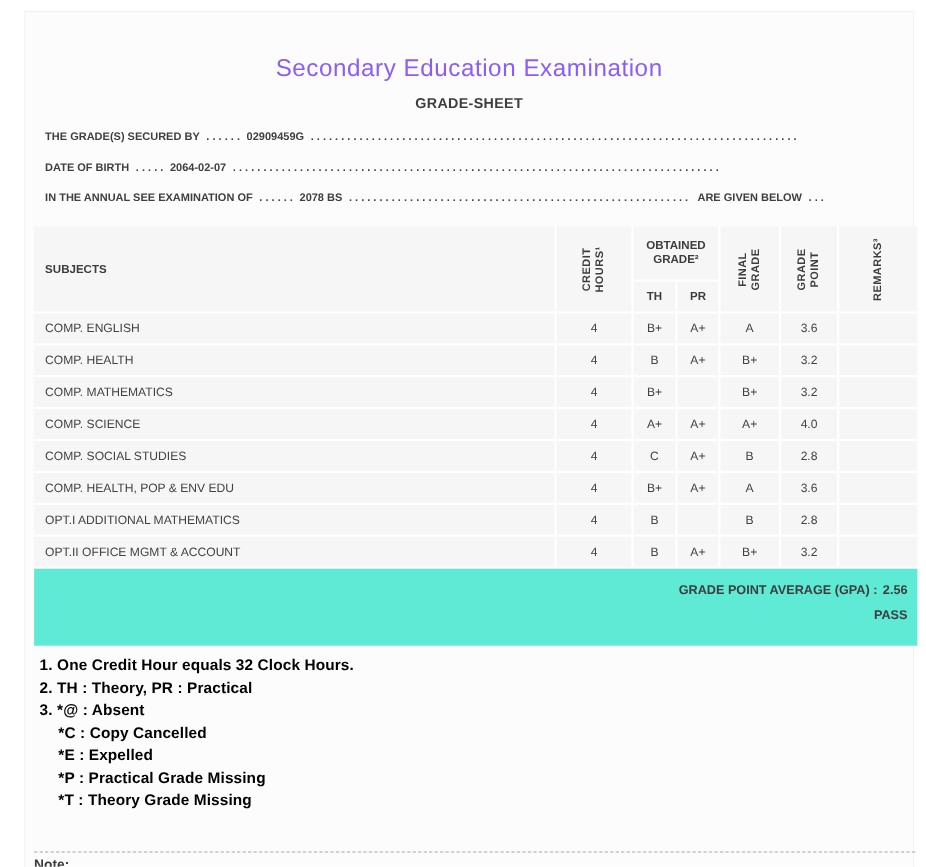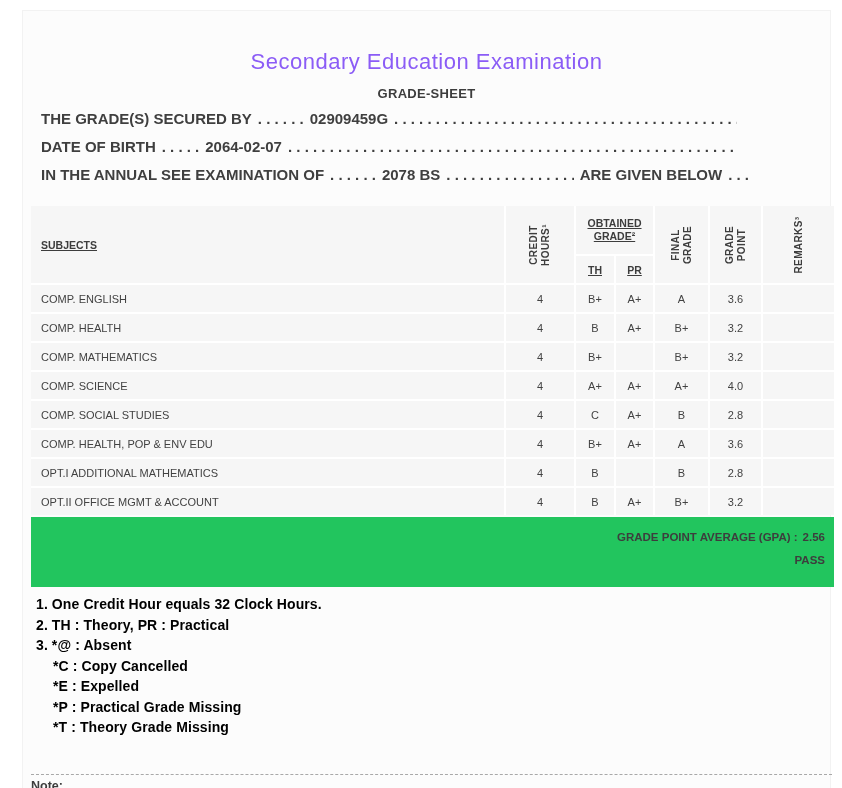--- a/index.html
+++ b/index.html
@@ -18,50 +18,50 @@
     position:absolute;top:38px;left:0;width:100%;text-align:center;
     font-size:22px;letter-spacing:.5px;color:#8b5cf6;font-weight:400;
   }
   .subtitle{
     position:absolute;top:75px;left:0;width:100%;text-align:center;
     font-size:13px;font-weight:bold;letter-spacing:.3px;color:#3d3d3d;
   }
   
   .info{position:absolute;left:18px;top:99px;width:708px;}
   .info-line{
-    display:flex;align-items:flex-start;height:28px;column-gap:6px;
-    font-size:15px;font-weight:bold;color:#3f3f3f;white-space:nowrap;
+    display:flex;align-items:center;height:28px;column-gap:6px;
+    font-size:10px;font-weight:bold;color:#3f3f3f;white-space:nowrap;
   }
   .info-line .fill{flex:1 1 0;overflow:hidden;}
   
   .table-wrap{position:absolute;left:8px;top:195px;width:803px;}
   .grid{
     display:grid;
     grid-template-columns:473px 68px 38px 37px 53px 51px 71px;
     grid-template-rows:48px 27px repeat(8,27px);
     gap:2px;background:#ffffff;
   }
   .cell{
     background:#f6f6f6;display:flex;align-items:center;justify-content:center;
     font-size:11px;color:#424242;
   }
   .cell.left{justify-content:flex-start;padding-left:10px;box-sizing:border-box;}
-  .head{font-weight:bold;font-size:10.5px;color:#3d3d3d;text-decoration:underline;}
+  .head{font-weight:bold;font-size:10.5px;color:#3d3d3d;}
   .span2r{grid-row:span 2;}
   .obt{grid-column:3 / span 2;text-align:center;line-height:1.25;}
   .obt .inner{width:62px;}
   .rot{
     transform:rotate(-90deg);text-align:center;font-weight:bold;font-size:10px;
     line-height:1.2;letter-spacing:.4px;color:#3d3d3d;
   }
   .rw46{width:48px;} .rw44{width:44px;} .rnowrap{width:80px;white-space:nowrap;}
   
   .gpa-block{
     position:absolute;left:8px;top:506px;width:803px;height:70px;
-    background:#22c55e;box-sizing:border-box;
+    background:#5eead4;box-sizing:border-box;
     display:flex;flex-direction:column;align-items:flex-end;
     padding:14px 9px 0 0;row-gap:11px;
     font-size:11.5px;font-weight:bold;color:#3d3d3d;
   }
   .gpa-line{display:flex;column-gap:5px;}
   
   .notes{position:absolute;left:13px;top:583px;}
   .note-line{
     height:20.5px;display:flex;align-items:center;
     font-size:14px;font-weight:bold;color:#000000;letter-spacing:.1px;

